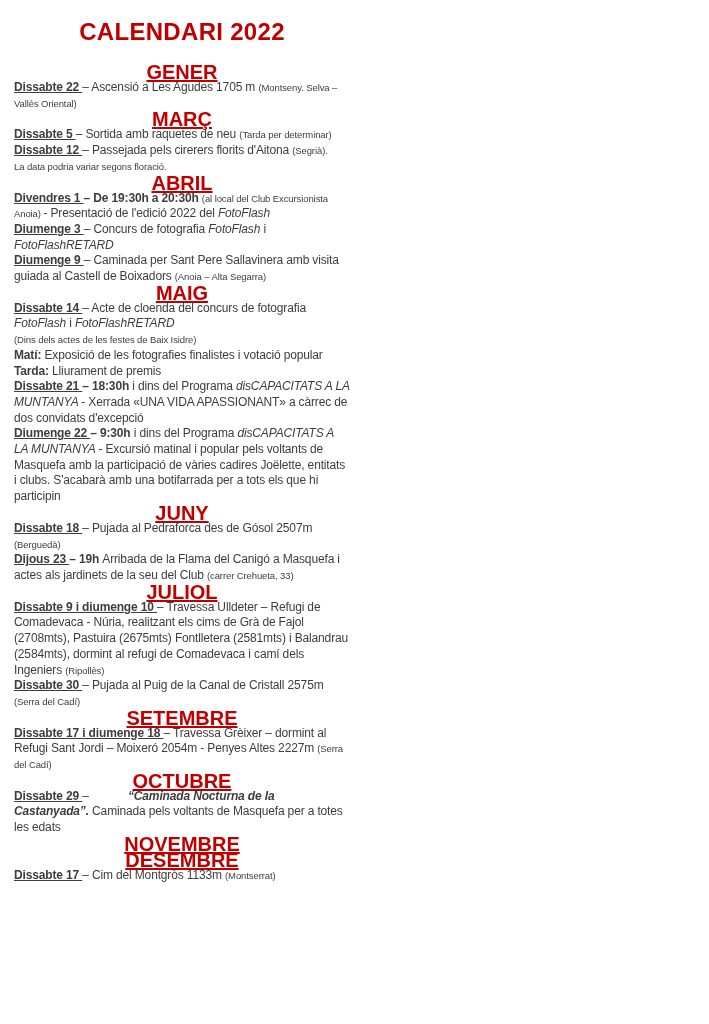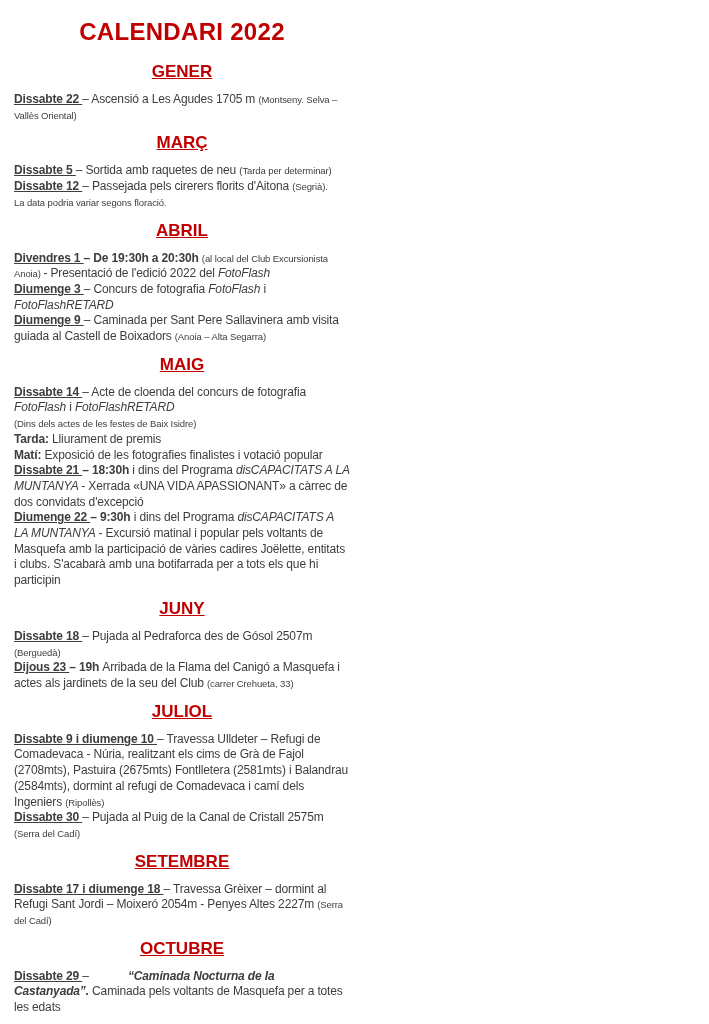--- a/index.html
+++ b/index.html
@@ -19,24 +19,24 @@
     width: 336px;
     margin: 0 0 18px 0;
     text-align: center;
     color: var(--accent);
     font-size: 24px;
     font-weight: bold;
     letter-spacing: 0.3px;
   }
   .content { width: 336px; }
   .month-header {
-    margin: 12px;
+    margin: 0;
     padding: 0;
     color: var(--accent);
-    font-size: 17px;
+    font-size: 20px;
     font-weight: bold;
     text-align: center;
     text-decoration: underline;
     line-height: 16px;
   }
   .event-line {
     margin: 0;
     font-size: 12px;
     line-height: 15.7px;
     letter-spacing: -0.15px;
@@ -66,22 +66,22 @@
       <section>
         <h2 class="month-header">ABRIL</h2>
         <p class="event-line"><span class="seg-date">Divendres 1 </span><span class="seg-bold">– De 19:30h a 20:30h </span><span class="seg-small">(al local del Club Excursionista Anoia) </span><span class="seg-normal">- Presentació de l'edició 2022 del </span><span class="seg-italic">FotoFlash</span></p>
         <p class="event-line"><span class="seg-date">Diumenge 3 </span><span class="seg-normal">– Concurs de fotografia </span><span class="seg-italic">FotoFlash</span><span class="seg-normal"> i </span><span class="seg-italic">FotoFlashRETARD</span></p>
         <p class="event-line"><span class="seg-date">Diumenge 9 </span><span class="seg-normal">– Caminada per Sant Pere Sallavinera amb visita guiada al Castell de Boixadors </span><span class="seg-small">(Anoia – Alta Segarra)</span></p>
       </section>
       <section>
         <h2 class="month-header">MAIG</h2>
         <p class="event-line"><span class="seg-date">Dissabte 14 </span><span class="seg-normal">– Acte de cloenda del concurs de fotografia </span><span class="seg-italic">FotoFlash</span><span class="seg-normal"> i </span><span class="seg-italic">FotoFlashRETARD</span></p>
         <p class="event-line"><span class="seg-small">(Dins dels actes de les festes de Baix Isidre)</span></p>
+        <p class="event-line"><span class="seg-bold">Matí:</span><span class="seg-normal"> Exposició de les fotografies finalistes i votació popular</span></p>
         <p class="event-line"><span class="seg-bold">Tarda:</span><span class="seg-normal"> Lliurament de premis</span></p>
-        <p class="event-line"><span class="seg-bold">Matí:</span><span class="seg-normal"> Exposició de les fotografies finalistes i votació popular</span></p>
         <p class="event-line"><span class="seg-date">Dissabte 21 </span><span class="seg-bold">– 18:30h </span><span class="seg-normal">i dins del Programa </span><span class="seg-italic">disCAPACITATS A LA MUNTANYA </span><span class="seg-normal"> - Xerrada «UNA VIDA APASSIONANT»  a càrrec de dos convidats d'excepció</span></p>
         <p class="event-line"><span class="seg-date">Diumenge 22 </span><span class="seg-bold">– 9:30h </span><span class="seg-normal">i dins del Programa </span><span class="seg-italic">disCAPACITATS A LA MUNTANYA </span><span class="seg-normal"> - Excursió matinal i popular pels voltants de Masquefa amb la participació de vàries cadires Joëlette, entitats i clubs. S'acabarà amb una botifarrada per a tots els que hi participin</span></p>
       </section>
       <section>
         <h2 class="month-header">JUNY</h2>
         <p class="event-line"><span class="seg-date">Dissabte 18 </span><span class="seg-normal">– Pujada al Pedraforca des de Gósol 2507m </span><span class="seg-small">(Berguedà)</span></p>
         <p class="event-line"><span class="seg-date">Dijous 23 </span><span class="seg-bold">– 19h </span><span class="seg-normal">Arribada de la Flama del Canigó a Masquefa i actes als jardinets de la seu del Club </span><span class="seg-small">(carrer Crehueta, 33)</span></p>
       </section>
       <section>
         <h2 class="month-header">JULIOL</h2>

